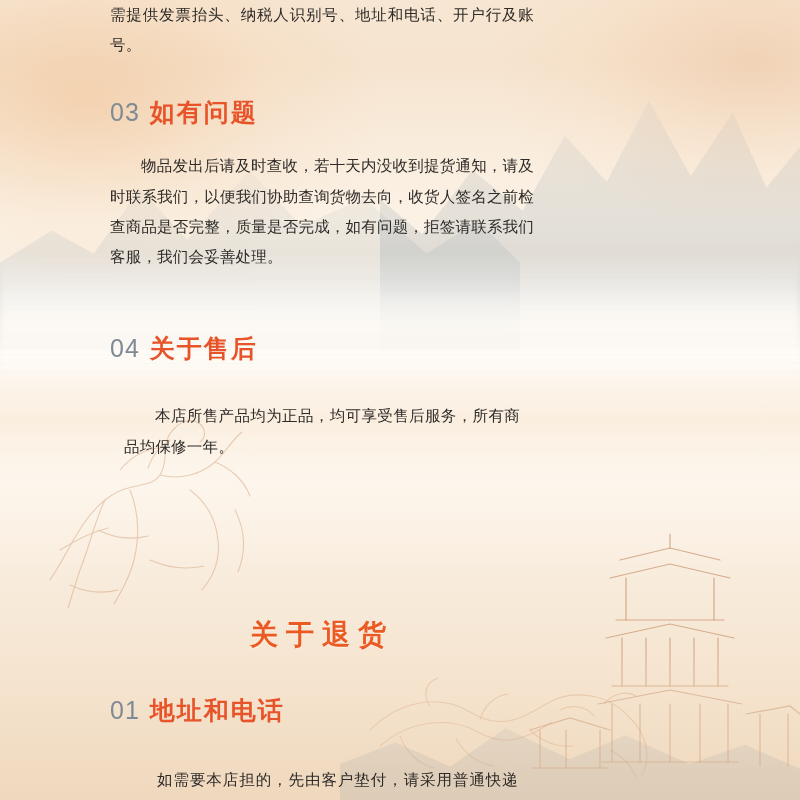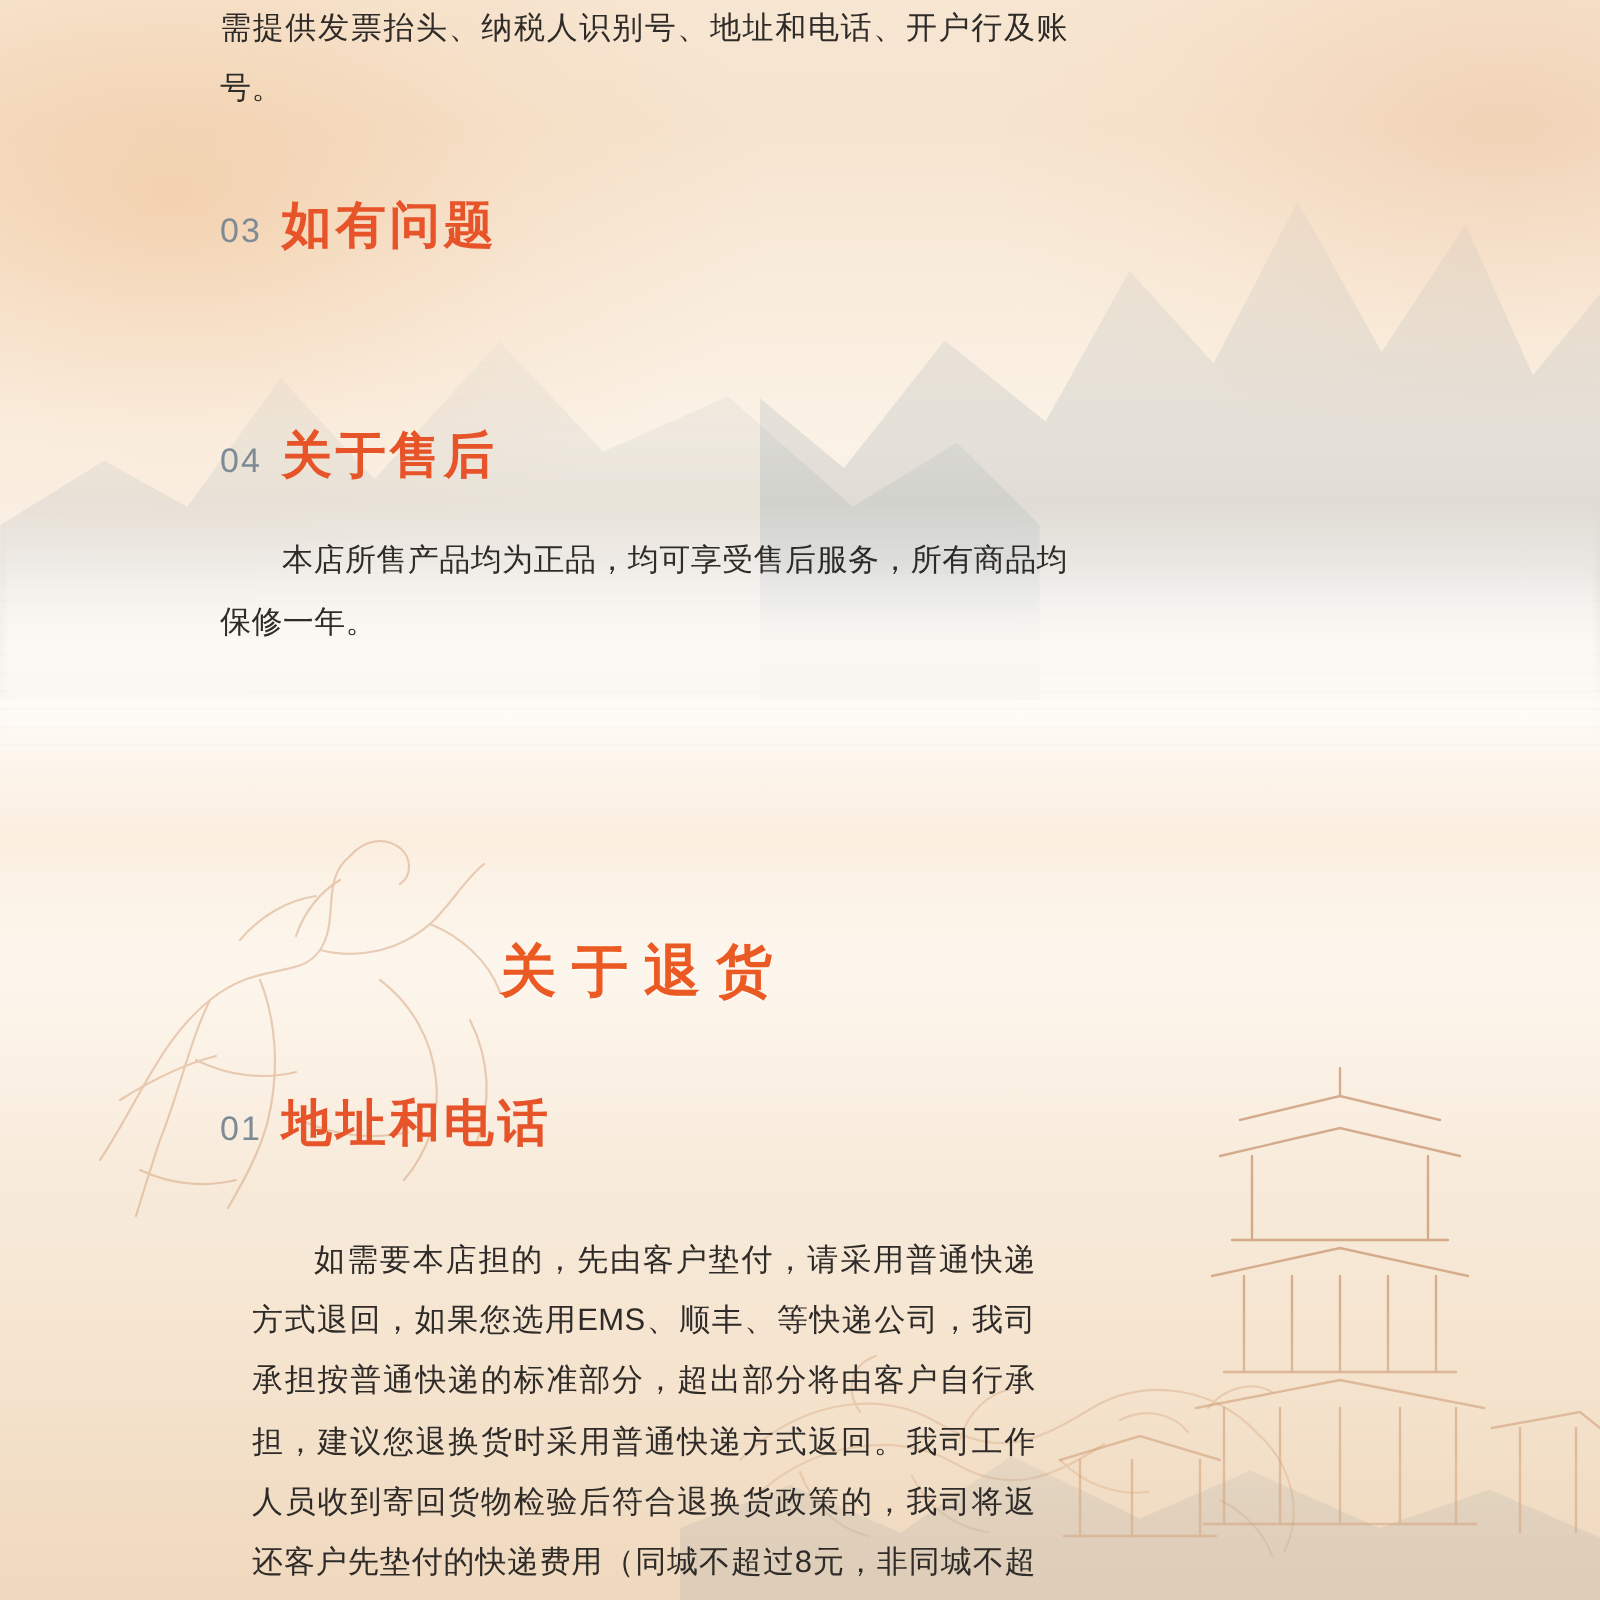--- a/index.html
+++ b/index.html
@@ -133,21 +133,21 @@
   }
   .indent { text-indent: 2em; }
 
   .sec-head {
     display: flex;
     align-items: baseline;
     gap: 10px;
     margin: 0;
   }
   .sec-num {
-    font-size: 17px;
+    font-size: 25px;
     color: #7e8a94;
     letter-spacing: 1px;
     font-weight: 400;
   }
   .sec-title {
     font-size: 25px;
     color: #e8542a;
     font-weight: 700;
     letter-spacing: 2px;
   }
@@ -250,29 +250,30 @@
     <div class="p-top"></div>
     <p class="body-text" style="margin:0;">需提供发票抬头、纳税人识别号、地址和电话、开户行及账号。</p>
 
     <div class="gap-a"></div>
 
     <div class="sec-head">
       <span class="sec-num">03</span>
       <span class="sec-title">如有问题</span>
     </div>
     <div class="gap-b"></div>
+    <p class="body-text indent" style="margin:0;">物品发出后请及时查收，若十天内没收到提货通知，请及时联系我们，以便我们协助查询货物去向，收货人签名之前检查商品是否完整，质量是否完成，如有问题，拒签请联系我们客服，我们会妥善处理。</p>
 
     <div class="gap-c"></div>
 
     <div class="sec-head">
       <span class="sec-num">04</span>
       <span class="sec-title">关于售后</span>
     </div>
     <div class="gap-b"></div>
-    <p class="body-text indent" style="margin:0;">本店所售产品均为正品，均可享受售后服务，所有商品均保修一年。</p>
+    <p class="body-text indent" style="margin:14px;">本店所售产品均为正品，均可享受售后服务，所有商品均保修一年。</p>
 
     <div class="gap-d" style="height:140px;"></div>
 
     <div class="big-title">关于退货</div>
 
     <div class="gap-e"></div>
 
     <div class="sec-head">
       <span class="sec-num">01</span>
       <span class="sec-title">地址和电话</span>

